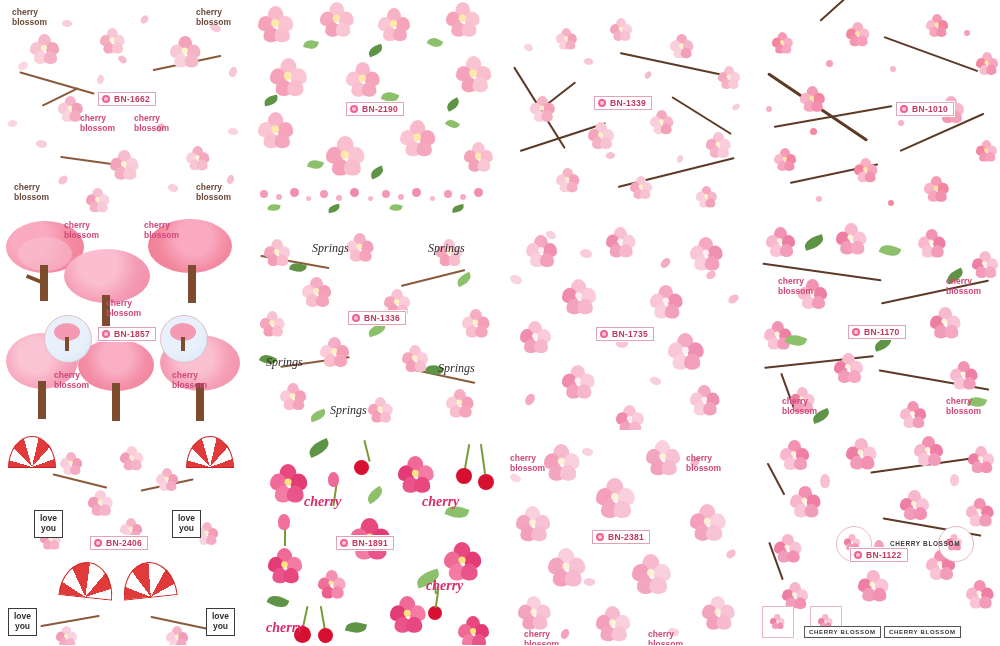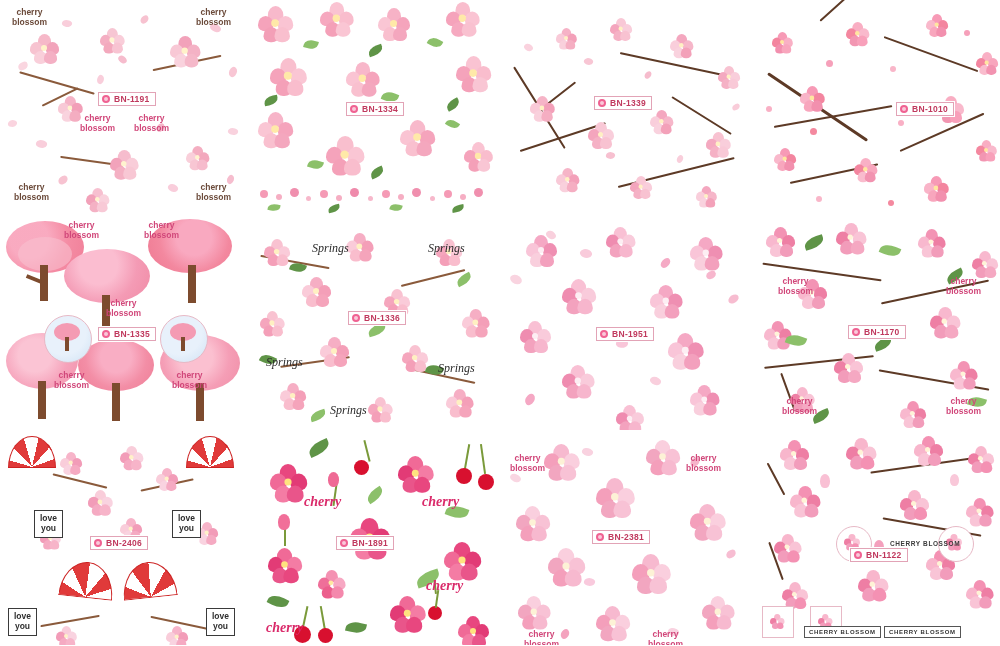--- a/index.html
+++ b/index.html
@@ -32,21 +32,21 @@
     letter-spacing:.3px;white-space:nowrap;
     box-shadow:0 0 0 1px #fff;
     z-index:20;
   }
   .code .mk{width:8px;height:8px;border-radius:50%;background:#f06292;display:inline-block;position:relative;}
   .code .mk:after{content:"";position:absolute;left:2px;top:2px;width:4px;height:4px;border-radius:50%;background:#fff;opacity:.65;}
 
   
   .tx{
     position:absolute;font-size:8.5px;font-weight:bold;line-height:1.12;
-    color:#4a3b3b;text-align:center;z-index:15;white-space:pre-line;
+    color:#4a3b3b;z-index:15;white-space:pre-line;
   }
   .tx.pink{color:#d1477a;}
   .tx.brown{color:#6b4a3a;}
   .tx.caps{font-size:6.5px;letter-spacing:.6px;}
 
   .boxtx{
     position:absolute;border:1.4px solid #3a3a3a;background:#fff;
     font-size:8.5px;font-weight:bold;line-height:1.15;color:#2e2e2e;
     text-align:center;padding:3px 5px;z-index:16;white-space:pre-line;
   }
@@ -171,21 +171,21 @@
 blossom</div>
       <div class="tx pink" style="left:134px;top:114px;">cherry
 blossom</div>
       <div class="tx brown" style="left:14px;top:183px;">cherry
 blossom</div>
       <div class="tx brown" style="left:196px;top:183px;">cherry
 blossom</div>
 
       <div class="code" style="left:98px;top:92px;">
         <span class="mk"></span>
-        <span>BN-1191</span>
+        <span>BN-1662</span>
       </div>
     </div>
   </div>
 
   <div class="cell">
     <div class="inner">
 
       <div class="flw" style="left:8px;top:6px;transform:scale(1.1);">
         <i style="width:14px;height:14px;background:#f8b9cb;left:9px;top:0;"></i>
         <i style="width:14px;height:14px;background:#f5a3bb;left:0;top:9px;"></i>
@@ -302,21 +302,21 @@
       <div class="bl" style="left:194px;top:190px;width:8px;height:8px;background:#f59ab5;"></div>
       <div class="bl" style="left:210px;top:194px;width:6px;height:6px;background:#f6aec3;"></div>
       <div class="bl" style="left:224px;top:188px;width:9px;height:9px;background:#f08fae;"></div>
       <div class="leaf" style="left:18px;top:204px;width:12px;height:7px;transform:rotate(12deg);"></div>
       <div class="leaf d" style="left:78px;top:205px;width:12px;height:7px;transform:rotate(-14deg);"></div>
       <div class="leaf" style="left:140px;top:204px;width:12px;height:7px;transform:rotate(16deg);"></div>
       <div class="leaf d" style="left:202px;top:205px;width:12px;height:7px;transform:rotate(-10deg);"></div>
 
       <div class="code" style="left:96px;top:102px;">
         <span class="mk"></span>
-        <span>BN-1334</span>
+        <span>BN-2190</span>
       </div>
     </div>
   </div>
 
   <div class="cell">
     <div class="inner">
 
       <div class="br dark" style="left:14px;top:66px;width:96px;height:2px;transform:rotate(58deg);transform-origin:left center;"></div>
       <div class="br dark" style="left:20px;top:150px;width:90px;height:2px;transform:rotate(-18deg);transform-origin:left center;"></div>
       <div class="br dark" style="left:120px;top:52px;width:110px;height:2px;transform:rotate(12deg);transform-origin:left center;"></div>
@@ -580,21 +580,21 @@
 blossom</div>
       <div class="tx pink" style="left:106px;top:84px;">cherry
 blossom</div>
       <div class="tx pink" style="left:54px;top:156px;">cherry
 blossom</div>
       <div class="tx pink" style="left:172px;top:156px;">cherry
 blossom</div>
 
       <div class="code" style="left:98px;top:112px;">
         <span class="mk"></span>
-        <span>BN-1335</span>
+        <span>BN-1857</span>
       </div>
     </div>
   </div>
 
   <div class="cell">
     <div class="inner">
       <div class="br" style="left:10px;top:46px;width:70px;height:1.5px;transform:rotate(10deg);"></div>
       <div class="br" style="left:150px;top:62px;width:66px;height:1.5px;transform:rotate(-14deg);"></div>
       <div class="br" style="left:30px;top:146px;width:70px;height:1.5px;transform:rotate(-8deg);"></div>
       <div class="br" style="left:160px;top:160px;width:66px;height:1.5px;transform:rotate(12deg);"></div>
@@ -804,21 +804,21 @@
       <div class="petal" style="left:10px;top:60px;width:12px;height:9px;background:#f9d4e0;border-radius:60% 40% 60% 40%;transform:rotate(40deg);"></div>
       <div class="petal" style="left:228px;top:80px;width:11px;height:8px;background:#f7bcd0;border-radius:60% 40% 60% 40%;transform:rotate(-18deg);"></div>
       <div class="petal" style="left:116px;top:124px;width:12px;height:9px;background:#f9c6d9;border-radius:60% 40% 60% 40%;transform:rotate(14deg);"></div>
       <div class="petal" style="left:24px;top:180px;width:12px;height:9px;background:#f5a8c4;border-radius:60% 40% 60% 40%;transform:rotate(-44deg);"></div>
       <div class="petal" style="left:150px;top:162px;width:11px;height:8px;background:#f9cfdd;border-radius:60% 40% 60% 40%;transform:rotate(34deg);"></div>
       <div class="petal" style="left:206px;top:56px;width:10px;height:8px;background:#f7b6cd;border-radius:60% 40% 60% 40%;transform:rotate(-12deg);"></div>
       <div class="petal" style="left:46px;top:16px;width:10px;height:8px;background:#f9d0dd;border-radius:60% 40% 60% 40%;transform:rotate(50deg);"></div>
 
       <div class="code" style="left:96px;top:112px;">
         <span class="mk"></span>
-        <span>BN-1951</span>
+        <span>BN-1735</span>
       </div>
     </div>
   </div>
 
   <div class="cell">
     <div class="inner">
       <div class="br dark" style="left:12px;top:56px;width:120px;height:2px;transform:rotate(8deg);"></div>
       <div class="br dark" style="left:130px;top:76px;width:110px;height:2px;transform:rotate(-12deg);"></div>
       <div class="br dark" style="left:14px;top:146px;width:110px;height:2px;transform:rotate(-6deg);"></div>
       <div class="br dark" style="left:128px;top:164px;width:112px;height:2px;transform:rotate(10deg);"></div>

